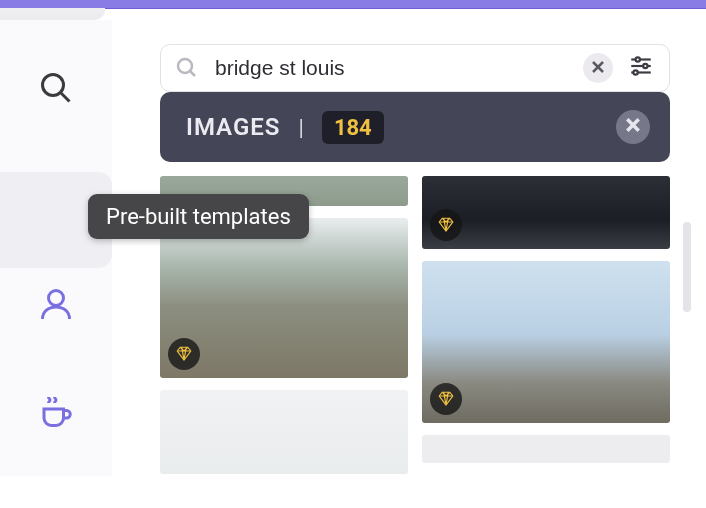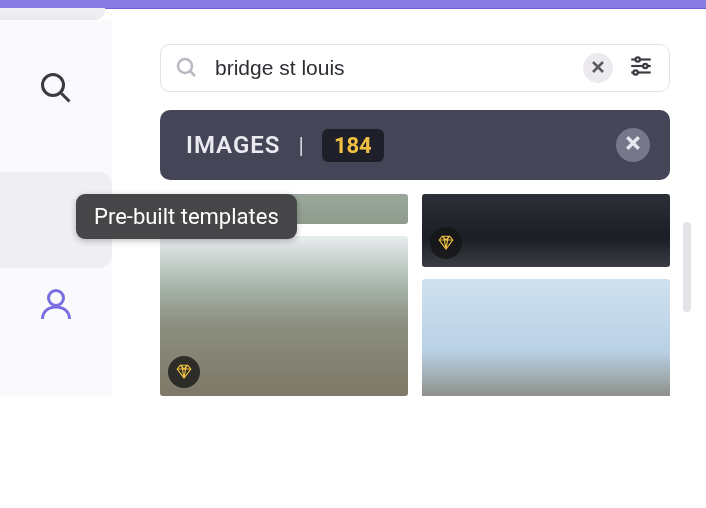--- a/index.html
+++ b/index.html
@@ -1,46 +1,46 @@
 <!DOCTYPE html>
 <html><head>
 <meta charset="utf-8">
 <style>
 html,body{margin:0;padding:0;font-family:-apple-system,BlinkMacSystemFont,"Segoe UI",Roboto,sans-serif;background:#fff;overflow:hidden}
-.wrap{width:706px;height:396px;position:relative}
+.wrap{width:706px;height:476px;position:relative}
 .topbar{height:8px;background:#8a7ce5;border-bottom:1px solid #6e5dd8}
 .tabstub{position:absolute;top:8px;left:0;width:105px;height:12px;background:linear-gradient(#f0f0f2,#ebebef);border-bottom-right-radius:10px}
 .sidebar{position:absolute;top:20px;left:0;width:112px;height:488px;background:#fafafc}
 .sidebar .pad{height:24px}
 .sb-btn{width:48px;height:48px;margin:30px auto 60px auto;display:flex;align-items:center;justify-content:center;color:#3b3b3f}
 .sb-btn.first{margin-top:22px}
 .sb-active-bg{position:absolute;top:152px;left:0;width:112px;height:96px;background:#eeeef3;border-top-right-radius:14px;border-bottom-right-radius:14px}
 .sb-icon svg{width:36px;height:36px}
 .main{position:absolute;top:20px;left:112px;right:0;bottom:0;padding:24px 36px 0 48px}
 .searchrow{display:flex;align-items:center;gap:14px;background:#fff;border:1.5px solid #e1e1e6;border-radius:10px;padding:10px 14px;height:48px;box-sizing:border-box}
 .searchrow .sicon{color:#b9b9c2;display:flex}
 .searchrow input{flex:1;border:none;outline:none;font-size:21px;color:#2d2d33;background:transparent}
 .clrbtn{width:30px;height:30px;border-radius:50%;background:#eceaee;display:flex;align-items:center;justify-content:center;color:#5a5a62;cursor:pointer}
 .filbtn{width:28px;height:28px;display:flex;align-items:center;justify-content:center;color:#3b3b42;cursor:pointer}
-.reshdr{margin-top:18px;background:#454558;border-radius:10px;height:70px;display:flex;align-items:center;padding:0 20px 0 26px;color:#eaeaf0}
+.reshdr{background:#454558;border-radius:10px;height:70px;display:flex;align-items:center;padding:0 20px 0 26px;color:#eaeaf0}
 .reshdr .lbl{font-size:24px;font-weight:600;letter-spacing:1px}
 .reshdr .sep{margin:0 18px;font-size:22px;color:#d7d7e0}
 .count{background:#1f1f2a;color:#f0c040;font-weight:700;font-size:22px;padding:4px 12px;border-radius:6px}
 .closebtn{margin-left:auto;width:34px;height:34px;border-radius:50%;background:#77778a;display:flex;align-items:center;justify-content:center;color:#3a3a48;cursor:pointer}
 .grid{margin-top:14px;display:flex;gap:14px}
 .col{flex:1;display:flex;flex-direction:column;gap:12px}
 .thumb{position:relative;border-radius:3px;overflow:hidden;background:#8b9ca6}
 .t1{height:30px;background:linear-gradient(180deg,#9aa89c,#8e9b8d)}
 .t2{height:160px;background:linear-gradient(180deg,#e9edef 0%,#a9b7ad 30%,#8c8f80 55%,#7d7766 100%)}
 .t3{height:84px;background:linear-gradient(180deg,#f1f2f3,#e9eced)}
 .t4{height:73px;background:linear-gradient(180deg,#2c2f35 0%,#1b1e24 60%,#3a3d43 100%)}
 .t5{height:162px;background:linear-gradient(180deg,#cfe1ef 0%,#b9d0e4 45%,#8a8a82 75%,#6e6b60 100%)}
 .t6{height:28px;background:#ededef}
 .diam{position:absolute;left:8px;bottom:8px;width:32px;height:32px;border-radius:50%;background:rgba(20,20,20,.78);display:flex;align-items:center;justify-content:center;color:#f0c040}
-.tooltip{position:absolute;top:194px;left:76px;background:#464648;color:#fff;font-size:22px;padding:10px 18px;border-radius:9px;white-space:nowrap;box-shadow:0 2px 6px rgba(0,0,0,.25)}
+.tooltip{position:absolute;top:194px;left:88px;background:#464648;color:#fff;font-size:22px;padding:10px 18px;border-radius:9px;white-space:nowrap;box-shadow:0 2px 6px rgba(0,0,0,.25)}
 .scrollhint{position:absolute;top:222px;right:15px;width:8px;height:90px;background:#e3e3e8;border-radius:4px}
 </style>
 </head>
 <body>
 
 <div class="wrap">
   <div class="topbar"></div>
   <div class="tabstub"></div>
 
   <div class="sidebar">

